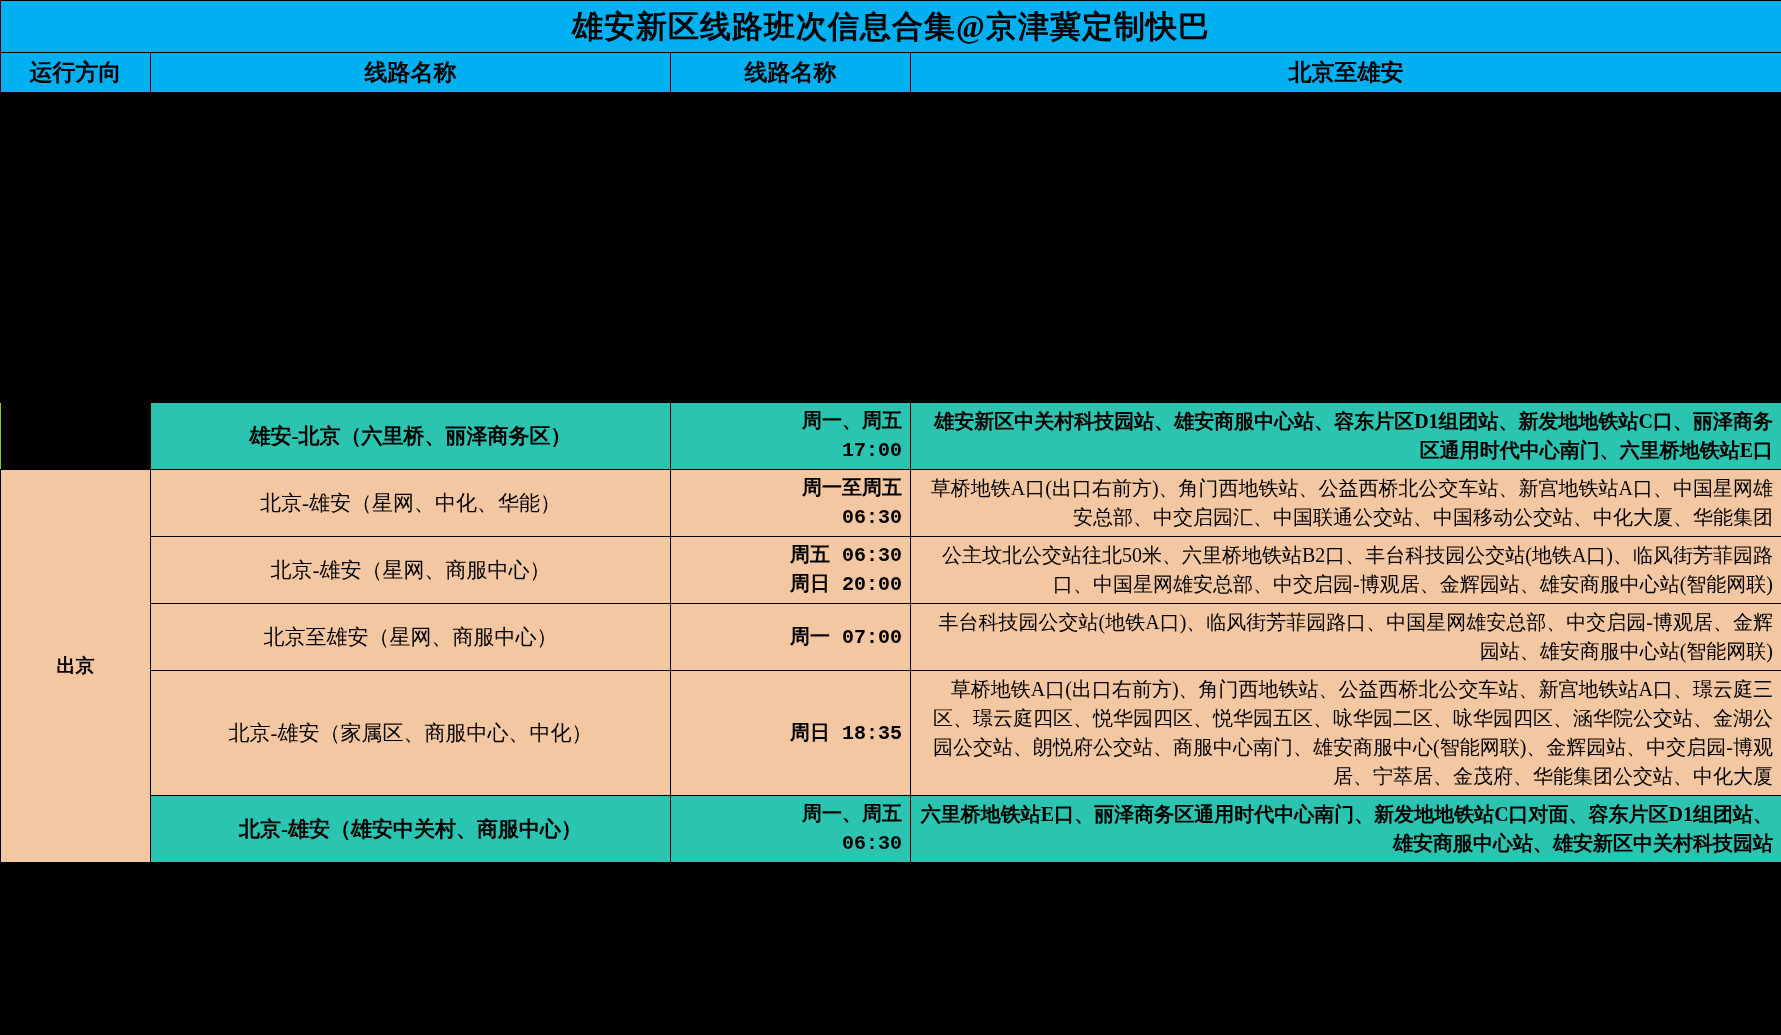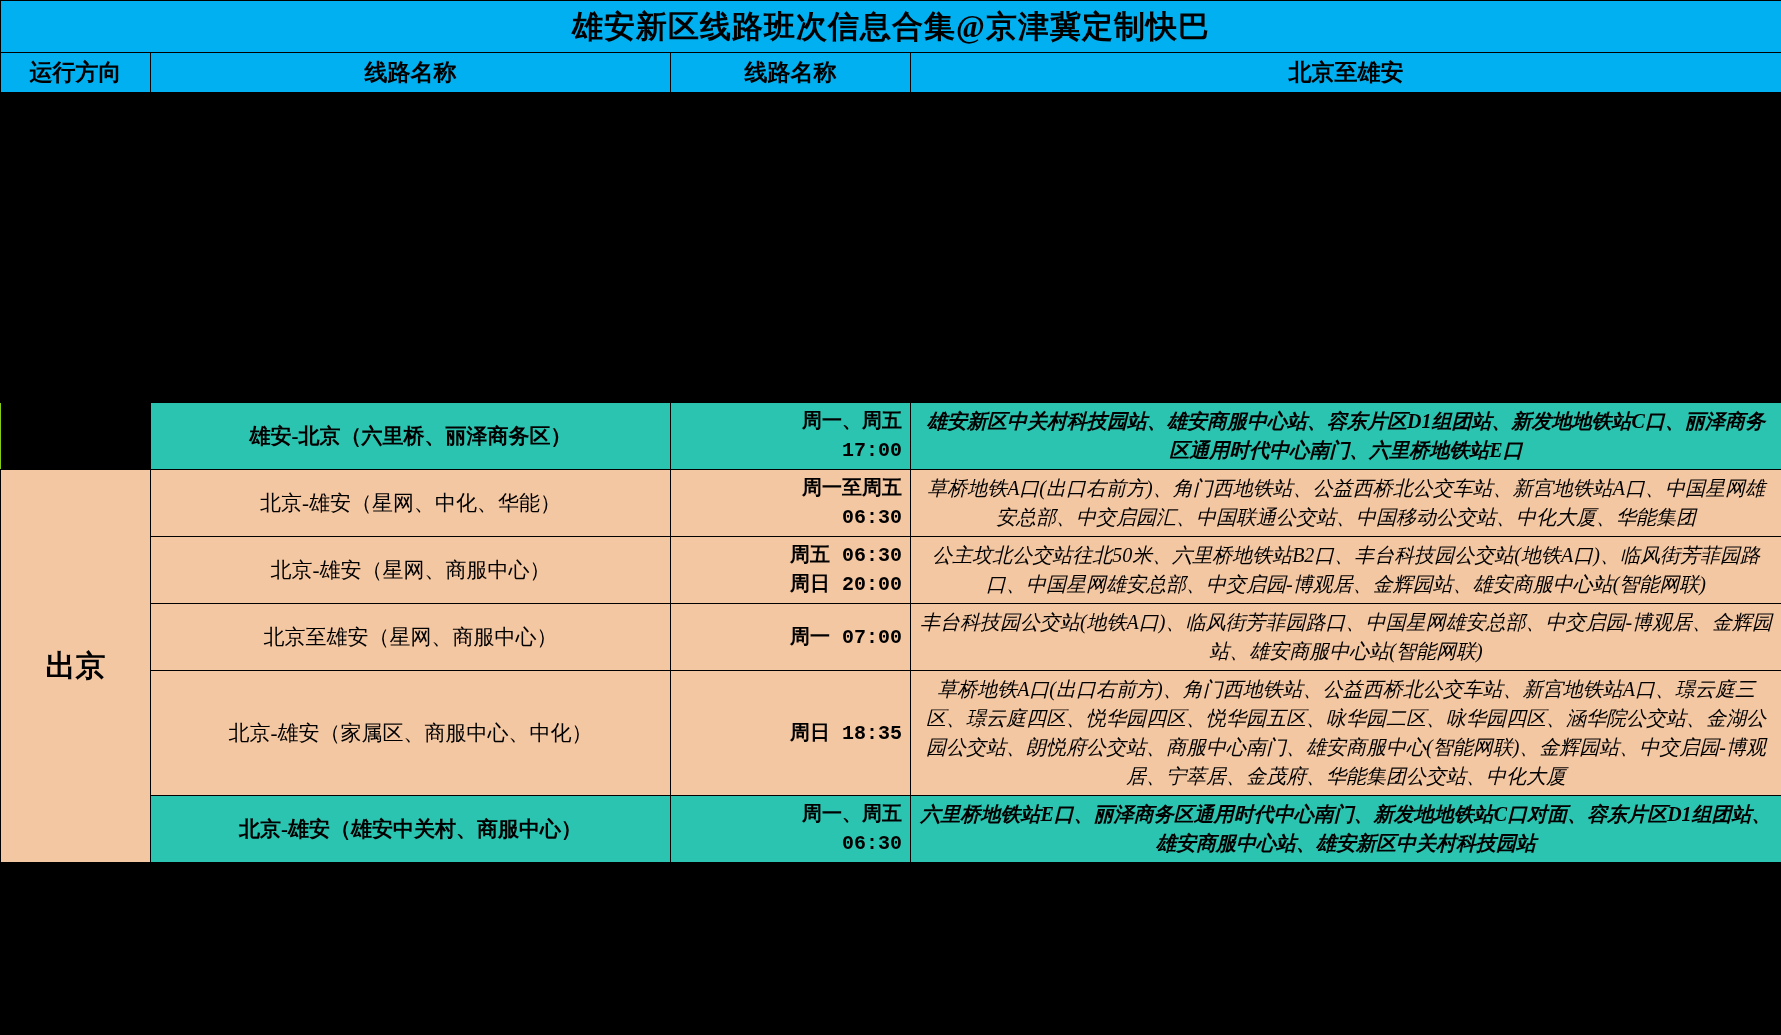--- a/index.html
+++ b/index.html
@@ -60,45 +60,44 @@
     border-left: 1px solid #000000;
     border-right: 1px solid #000000;
     border-top: none;
     border-bottom: none;
     height: 310px;
   }
   .dir-cell {
     background: #F4C7A3;
     color: #000000;
     font-weight: bold;
-    font-size: 30px;
+    font-size: 19px;
     text-align: center;
   }
   .dir-cell.blank {
     background: #000000;
     border: none;
   }
   td.name {
     font-size: 21px;
     text-align: center;
     color: #000000;
   }
   td.time {
     font-size: 20px;
     text-align: right;
     color: #000000;
     font-family: "Liberation Mono", "DejaVu Sans Mono", monospace;
     line-height: 1.45;
   }
   td.scope {
     font-size: 20px;
-    text-align: center;
+    text-align: right;
     color: #000000;
     line-height: 1.45;
-    font-style: italic;
   }
   tr.row-teal td {
     background: #2BC4B0;
     font-weight: bold;
   }
   tr.row-peach td {
     background: #F4C7A3;
   }
   .nowrap-pre { white-space: pre-line; font-weight: bold; }
 </style>

